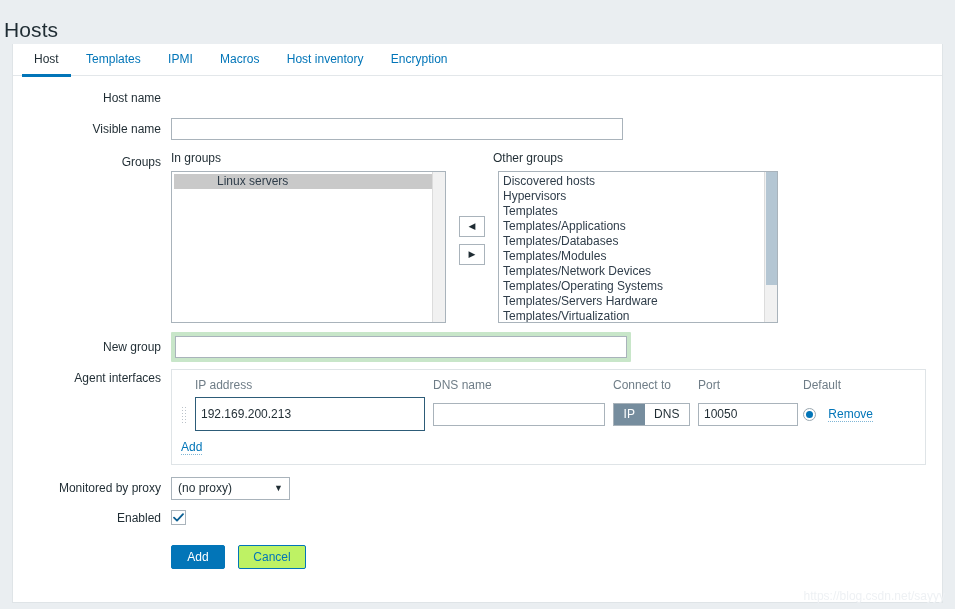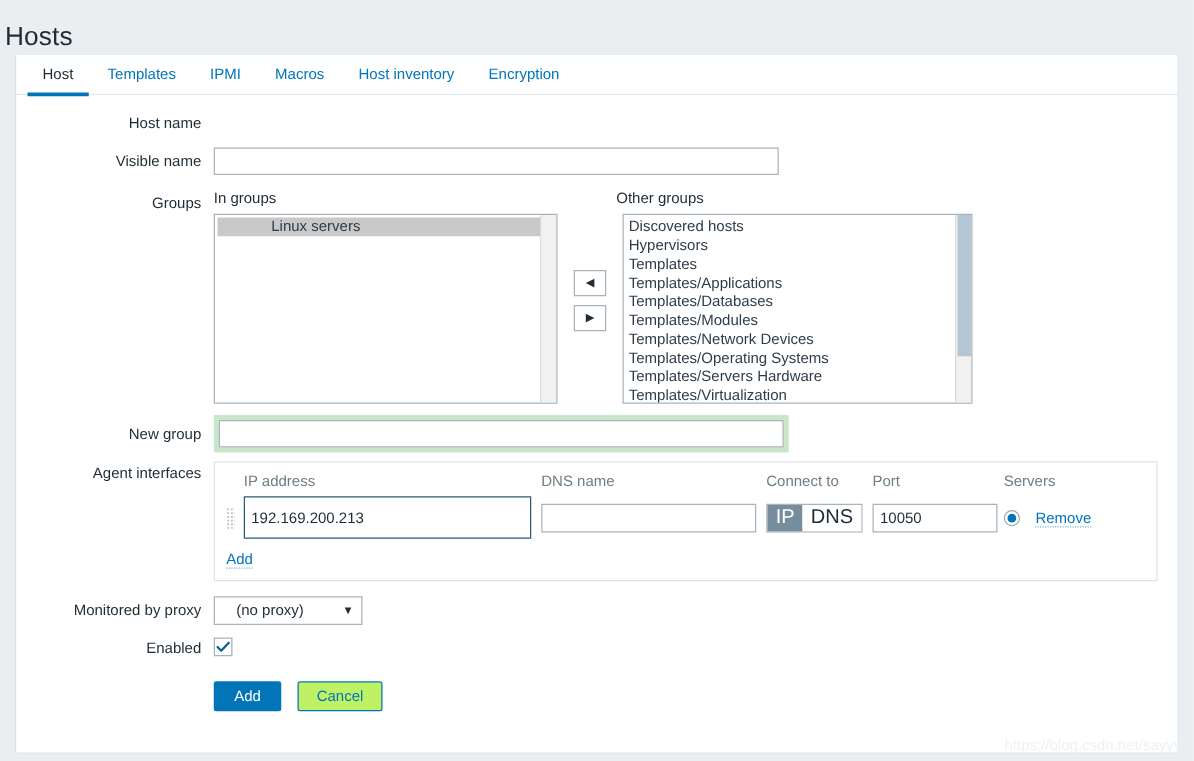--- a/index.html
+++ b/index.html
@@ -200,21 +200,21 @@
     padding: 0 5px;
     font-size: 12px;
     font-family: "Liberation Sans", sans-serif;
     color: #1f2c33;
     outline: none;
   }
   .toggle { display: flex; border: 1px solid #a9b3bb; height: 23px; width: 77px; }
   .toggle .seg {
     flex: 1 1 auto;
     display: flex; align-items: center; justify-content: center;
-    font-size: 16px;
+    font-size: 12px;
     cursor: pointer;
     color: #1f2c33;
     background: #fff;
     text-align: right;
   }
   .toggle .seg.on { background: #768d9e; color: #fff; }
 
   .radio {
     width: 13px; height: 13px;
     border: 1px solid #9aa7b0;
@@ -241,21 +241,21 @@
 
   
   .select {
     position: relative;
     width: 119px; height: 23px;
     border: 1px solid #a9b3bb;
     background: #fff;
     font-size: 12px;
     color: #1f2c33;
     line-height: 21px;
-    padding-left: 17px;
+    padding-left: 6px;
     cursor: pointer;
   }
   .select .car {
     position: absolute; right: 6px; top: 0;
     font-size: 9px; color: #1f2c33;
   }
   .checkbox {
     width: 15px; height: 15px;
     border: 1px solid #a9b3bb;
     background: #fff;
@@ -380,21 +380,21 @@
         <div class="label" style="line-height:18px;">Agent interfaces</div>
         <div class="field">
           <div class="iface">
 
             <div class="iface-hdr">
               <div class="c-grip"></div>
               <div class="c-ip">IP address</div>
               <div class="c-dns">DNS name</div>
               <div class="c-conn">Connect to</div>
               <div class="c-port">Port</div>
-              <div class="c-def">Servers</div>
+              <div class="c-def">Default</div>
             </div>
 
             <div class="iface-row">
               <div class="c-grip">
                   <div class="grip"></div>
                 </div>
               <div class="c-ip">
                 <input class="ipbox" type="text" value="192.169.200.213" style="">
               </div>
               <div class="c-dns">

